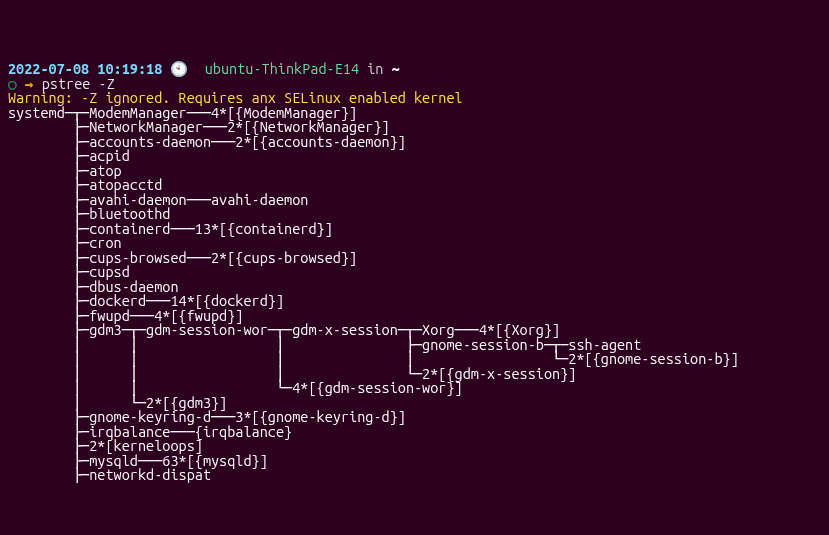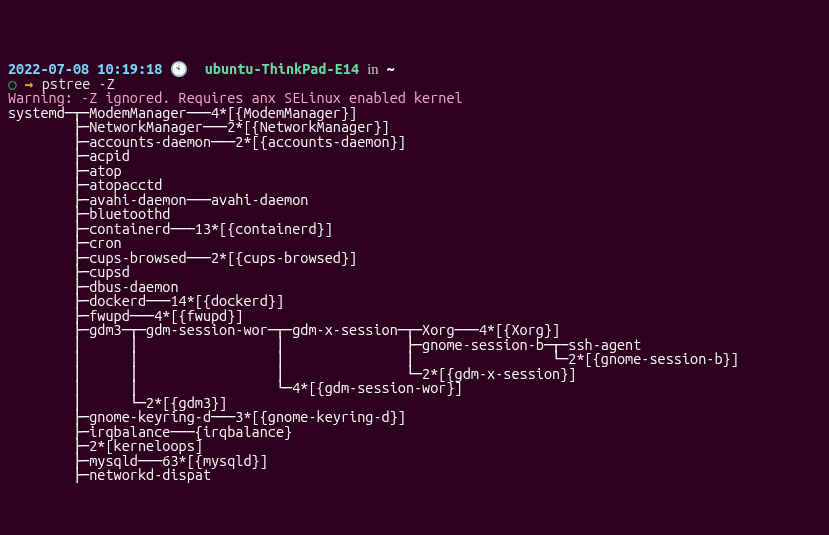--- a/index.html
+++ b/index.html
@@ -11,28 +11,28 @@
     font-size: 14.5px;
     line-height: 14.5px;
     white-space: pre;
     width: 829px;
     height: 535px;
     box-sizing: border-box;
     overflow: hidden;
   }
   .ts { color: #7fd7ff; font-weight: bold; }
   .clock { color: #e8e8e8; }
-  .host { color: #6bd9a0; font-weight: bold; }
-  .in { color: #d0d0d0; font-family: Liberation Serif, serif; }
+  .host { color: #6bd9a0; font-weight: normal; }
+  .in { color: #d0d0d0; }
   .path { color: #ffffff; font-weight: bold; }
   .circle { color: #26a269; font-weight: bold; }
   .arrow { color: #e9ad0c; font-weight: bold; }
   .cmd { color: #e8e8e8; text-align: center; }
   .tree { color: #ffffff; }
-  .warn { color: #f9a8d4; margin-top: 25px; }
+  .warn { color: #fde047; margin-top: 25px; }
   span[data-bind] { white-space: pre; }
 </style>
 </head>
 <body>
 
 
 
 <div><span><span class="ts" data-bind="prompt.timestamp">2022-07-08 10:19:18</span> <span class="clock" data-bind="prompt.clock_glyph">🕙</span>  <span class="host" data-bind="prompt.hostname">ubuntu-ThinkPad-E14</span> <span class="in" data-bind="prompt.in_word">in</span> <span class="path" data-bind="prompt.cwd">~</span></span>
 <span><span class="circle" data-bind="prompt.circle">○</span> <span class="arrow" data-bind="prompt.arrow">→</span> <span class="cmd" data-bind="prompt.command">pstree -Z</span></span>
 <span class="warn" data-bind="warning">Warning: -Z ignored. Requires anx SELinux enabled kernel</span>

